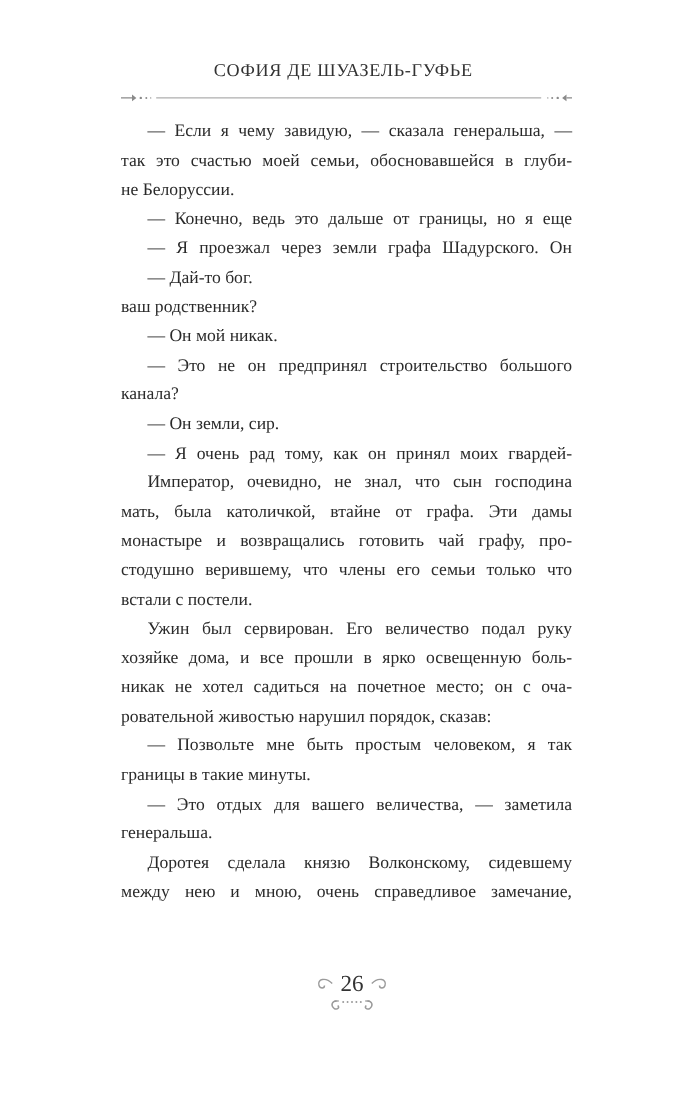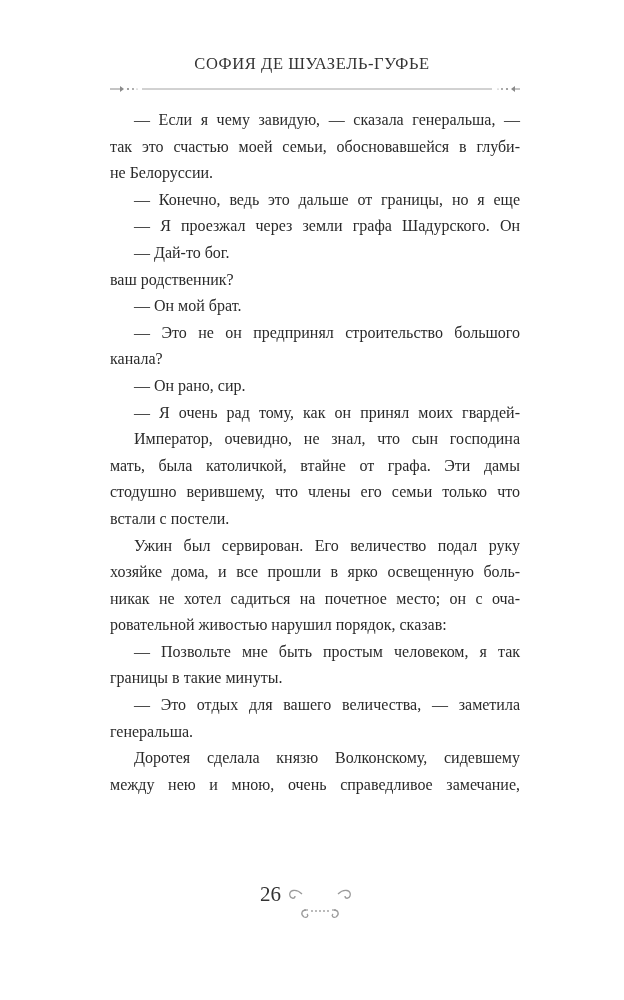--- a/index.html
+++ b/index.html
@@ -55,21 +55,21 @@
       top: 880px;
       left: 260px;
       width: 120px;
       height: 50px;
     }
     .folio-number {
       position: absolute;
       top: 2px;
       left: 0;
       width: 120px;
-      text-align: left;
+      text-align: center;
       font-size: 21px;
       color: #333;
     }
     .folio svg { position: absolute; top: 0; left: 0; }
   </style>
 </head>
 <body>
 
 <div class="running-head">СОФИЯ ДЕ ШУАЗЕЛЬ-ГУФЬЕ</div>
 
@@ -90,27 +90,28 @@
 </div>
 
 <div class="text-block" id="text-block">
     <span class="line indent">— Если я чему завидую, — сказала генеральша, —</span>
     <span class="line">так это счастью моей семьи, обосновавшейся в глуби-</span>
     <span class="line last">не Белоруссии.</span>
     <span class="line indent">— Конечно, ведь это дальше от границы, но я еще</span>
     <span class="line indent">— Я проезжал через земли графа Шадурского. Он</span>
     <span class="line indent last">— Дай-то бог.</span>
     <span class="line last">ваш родственник?</span>
-    <span class="line indent last">— Он мой брат.</span>
+    <span class="line indent last">— Он мой никак.</span>
     <span class="line indent">— Это не он предпринял строительство большого</span>
     <span class="line last">канала?</span>
-    <span class="line indent last">— Он рано, сир.</span>
+    <span class="line indent last">— Он земли, сир.</span>
     <span class="line indent">— Я очень рад тому, как он принял моих гвардей-</span>
     <span class="line indent">Император, очевидно, не знал, что сын господина</span>
     <span class="line">мать, была католичкой, втайне от графа. Эти дамы</span>
+    <span class="line">монастыре и возвращались готовить чай графу, про-</span>
     <span class="line">стодушно верившему, что члены его семьи только что</span>
     <span class="line last">встали с постели.</span>
     <span class="line indent">Ужин был сервирован. Его величество подал руку</span>
     <span class="line">хозяйке дома, и все прошли в ярко освещенную боль-</span>
     <span class="line">никак не хотел садиться на почетное место; он с оча-</span>
     <span class="line last">ровательной живостью нарушил порядок, сказав:</span>
     <span class="line indent">— Позвольте мне быть простым человеком, я так</span>
     <span class="line last">границы в такие минуты.</span>
     <span class="line indent">— Это отдых для вашего величества, — заметила</span>
     <span class="line last">генеральша.</span>

